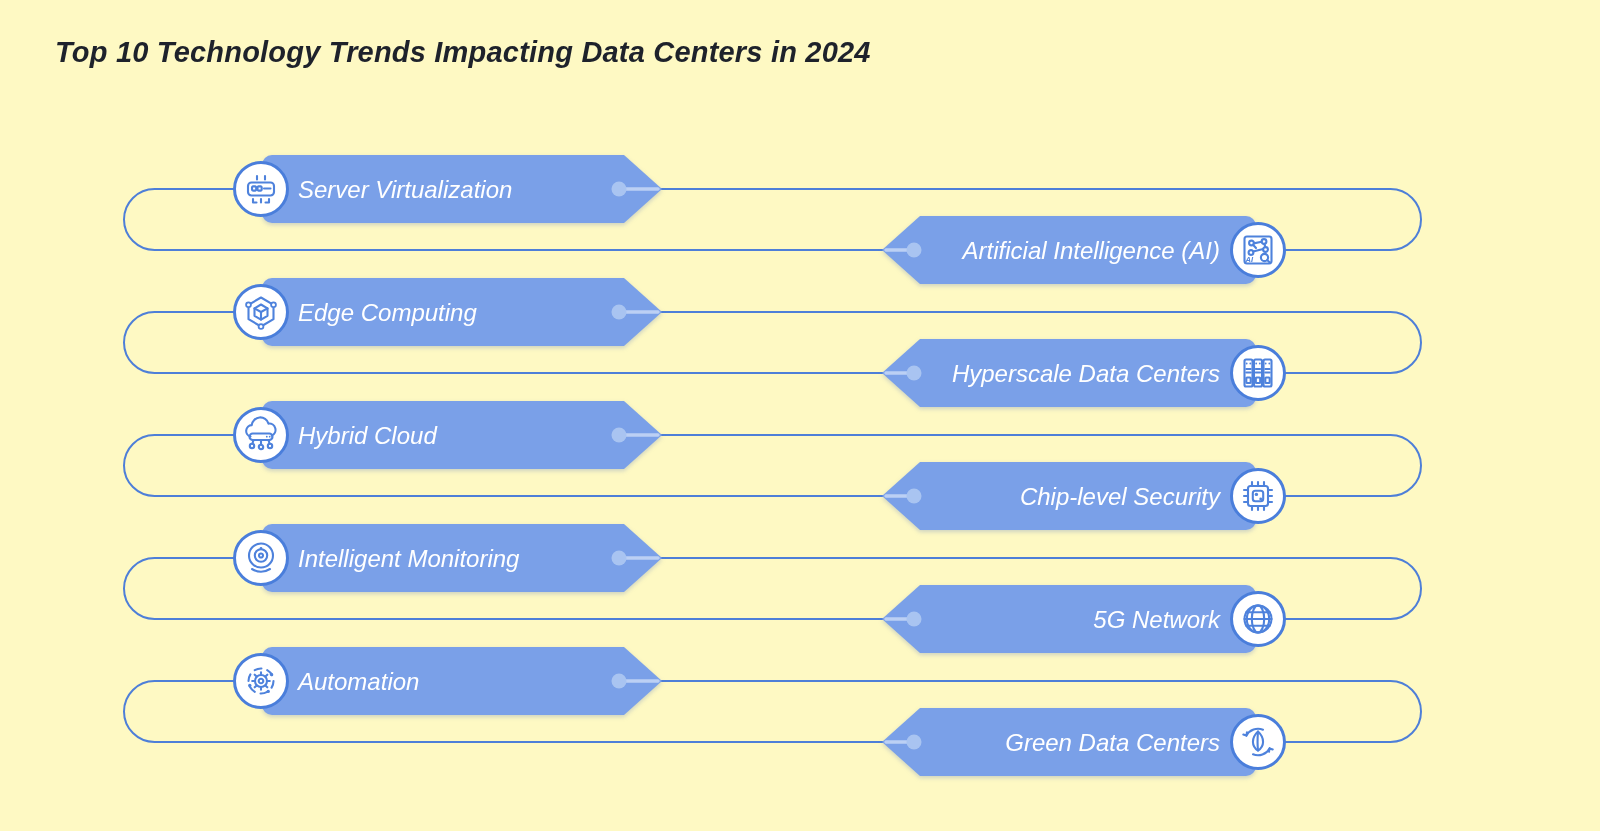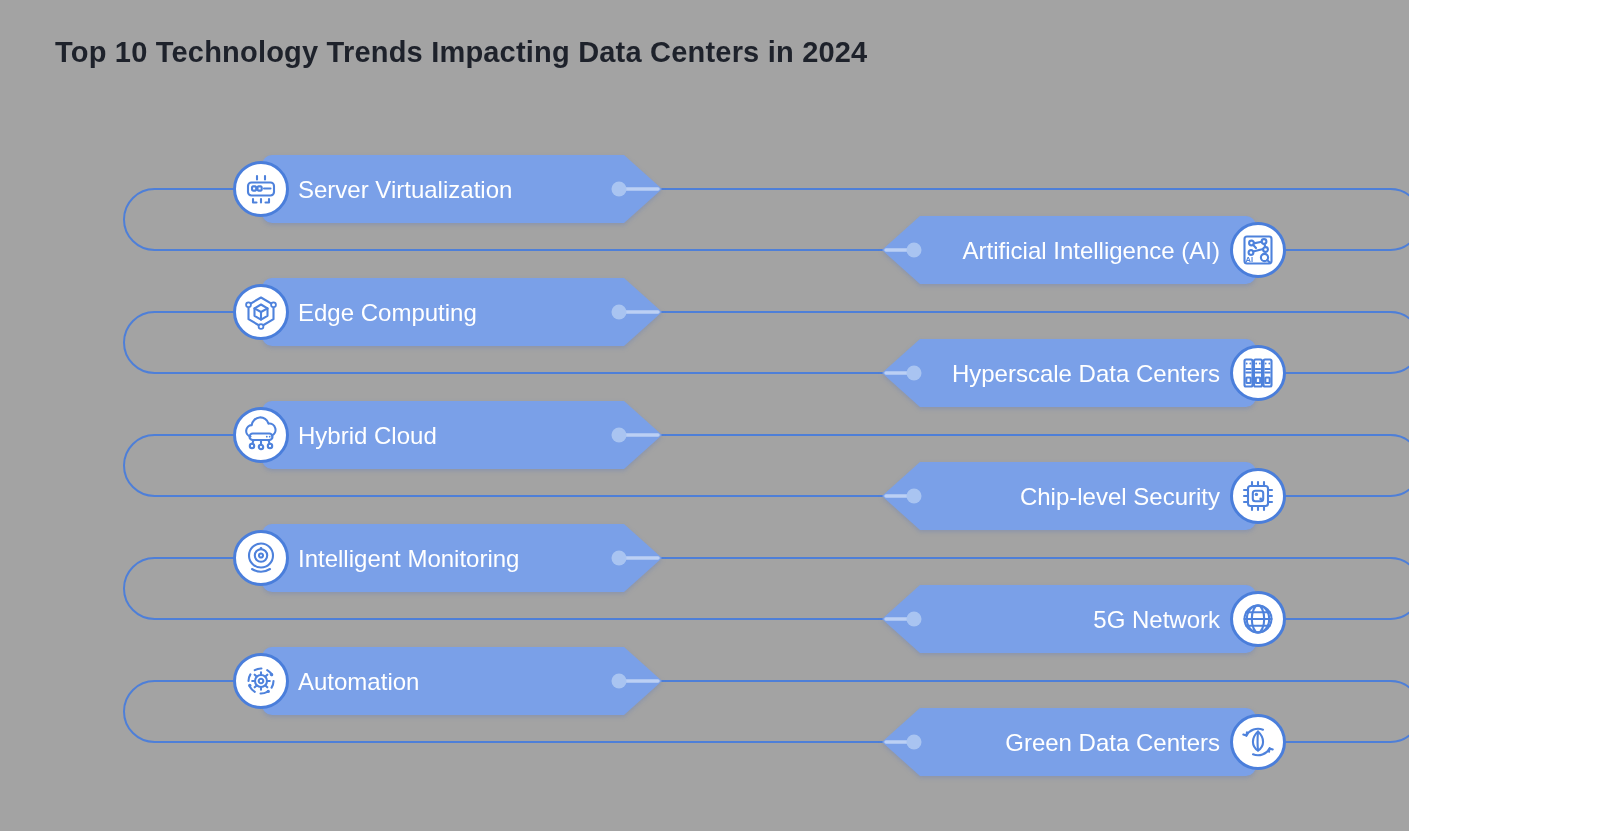--- a/index.html
+++ b/index.html
@@ -1,17 +1,17 @@
 <!DOCTYPE html>
 <html><head>
 <meta charset="utf-8">
 <style>
   html,body{margin:0;padding:0;background:#ffffff;}
-  .page{position:relative;width:1409px;height:831px;background:#a3a3a3;overflow:hidden;
-        font-family:"Liberation Sans",sans-serif;}
+  .page{position:relative;width:1600px;height:831px;background:#fef9c3;overflow:hidden;
+        font-family:"Liberation Sans",sans-serif;font-style:italic;}
   .page-title{position:absolute;left:55px;top:36px;margin:0;font-size:29px;font-weight:700;
         color:#1e222b;letter-spacing:.2px;font-family:"Liberation Sans",sans-serif;}
   svg.diagram{position:absolute;left:0;top:0;}
 
   .loop{fill:none;stroke:#4e7fd8;stroke-width:2;}
   .banner{fill:#7aa0e8;filter:drop-shadow(0 2px 2px rgba(80,110,190,.28));}
   .stub{stroke:#bcd0f4;stroke-width:3.5;stroke-linecap:round;}
   .tipdot{fill:#a9c4f1;}
   .icobg{fill:#ffffff;stroke:#4a7edb;stroke-width:3;}
   .ic-art{stroke:#4e82dc;stroke-width:2.1;fill:none;stroke-linecap:round;stroke-linejoin:round;}

